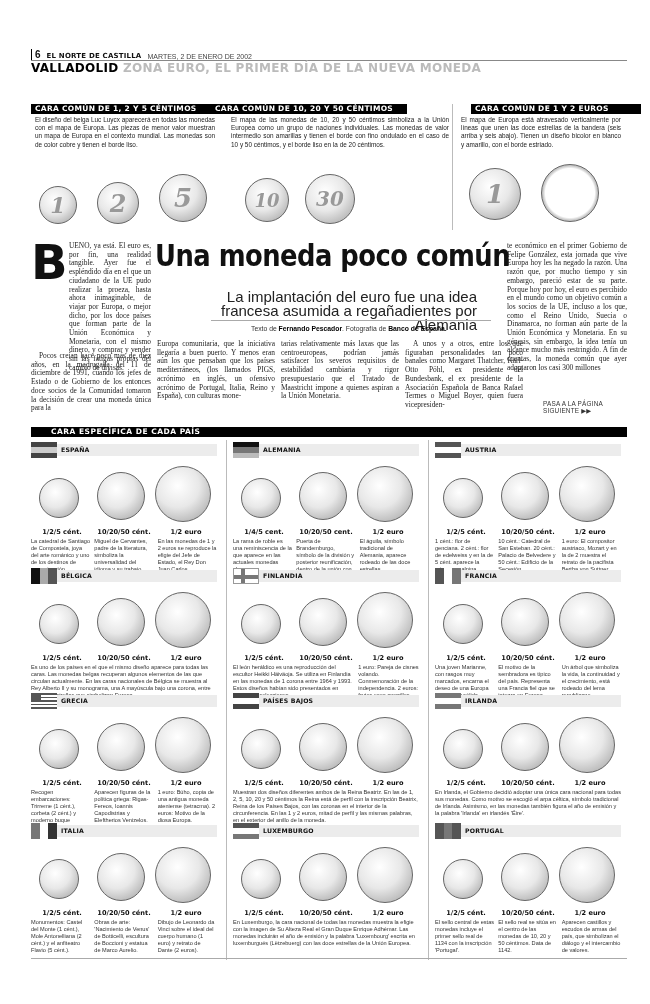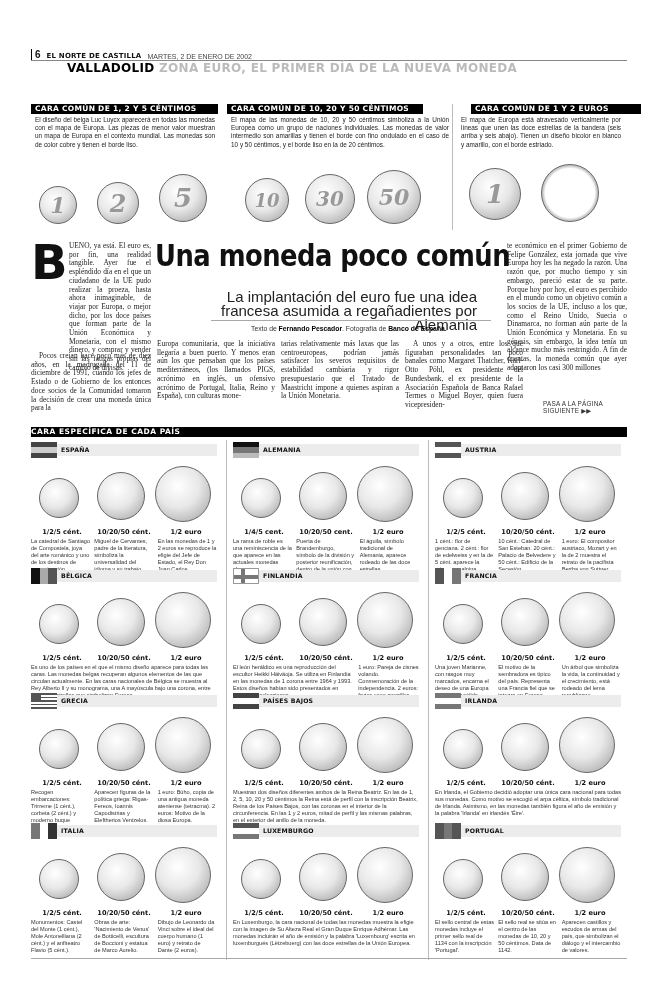--- a/index.html
+++ b/index.html
@@ -2,42 +2,42 @@
 <html><head>
 <meta charset="utf-8">
 <style>
   html, body { margin:0; padding:0; background:#fff; }
   body { width:650px; height:1004px; position:relative; overflow:hidden; font-family:"Liberation Sans", sans-serif; color:#111; }
   .page { position:absolute; left:31px; top:0; width:596px; }
   .masthead { position:absolute; top:46px; left:0; width:596px; height:14px; border-bottom:1px solid #888; display:flex; align-items:flex-end; gap:6px; font-size:8px; }
   .masthead .num { font-weight:bold; font-size:10px; border-left:1px solid #000; padding-left:3px; }
   .masthead .paper { font-weight:bold; font-family:"DejaVu Sans", sans-serif; font-size:7px; letter-spacing:0.2px; }
   .masthead .date { color:#444; font-size:7px; }
-  .section { position:absolute; top:61px; left:0; font-family:"DejaVu Sans", sans-serif; font-weight:bold; font-size:12px; letter-spacing:0.3px;margin-left:36px; }
+  .section { position:absolute; top:61px; left:0; font-family:"DejaVu Sans", sans-serif; font-weight:bold; font-size:12px; letter-spacing:0.3px; }
   .section .city { color:#000; }
   .section .topic { color:#bbb; }
 
   .band { position:absolute; top:104px; height:10px; background:#000; color:#fff; font-family:"DejaVu Sans", sans-serif; font-weight:bold; font-size:7.5px; line-height:10px; padding-left:4px; box-sizing:border-box; letter-spacing:0.3px; }
   .blurb { position:absolute; top:116px; font-size:6.4px; line-height:8.2px; color:#222; text-align:justify; }
   .vrule { position:absolute; width:1px; background:#bbb; }
 
   .coinrow { position:absolute; top:160px; left:0; width:596px; height:70px; }
   .coin { position:absolute; border-radius:50%; background:radial-gradient(circle at 40% 35%, #fff 0%, #e8e8e8 45%, #b8b8b8 80%, #777 100%); border:1px solid #666; box-sizing:border-box; display:flex; align-items:center; justify-content:center; color:#999; font-family:"DejaVu Serif", serif; font-style:italic; font-weight:bold; }
   .coin.ring { background:radial-gradient(circle, #fff 0%, #fff 62%, #ccc 68%, #999 85%, #666 100%); }
 
   .dropcap { position:absolute; left:0; top:242px; font-family:"DejaVu Sans", sans-serif; font-weight:bold; font-size:48px; line-height:40px; }
   .bodycol { position:absolute; font-family:"Liberation Serif", serif; font-size:7.4px; line-height:8.7px; color:#222; text-align:justify; }
   .headline { position:absolute; left:124px; top:238px; font-family:"DejaVu Sans", sans-serif; font-weight:bold; font-size:30px; letter-spacing:-0.6px; transform:scaleX(0.86); transform-origin:left top; white-space:nowrap; }
   .subhead { position:absolute; left:146px; top:290px; width:300px; text-align:right; font-size:15px; line-height:14px; color:#222; }
   .credit { position:absolute; left:220px; top:325px; font-size:6.8px; color:#333; }
   .credit b { color:#000; }
   .creditrule { position:absolute; left:180px; top:320px; width:280px; height:1px; background:#aaa; }
   .pasa { position:absolute; left:512px; top:400px; font-size:6.4px; color:#333; letter-spacing:0.2px; }
 
-  .bigband { position:absolute; left:0; top:427px; width:596px; height:10px; background:#000; color:#fff; font-family:"DejaVu Sans", sans-serif; font-weight:bold; font-size:7.5px; line-height:10px; padding-left:0; box-sizing:border-box; letter-spacing:0.5px; }
+  .bigband { position:absolute; left:0; top:427px; width:596px; height:10px; background:#000; color:#fff; font-family:"DejaVu Sans", sans-serif; font-weight:bold; font-size:7.5px; line-height:10px; padding-left:20px; box-sizing:border-box; letter-spacing:0.5px; }
 
   .country { position:absolute; width:186px; }
   .chead { position:absolute; left:0; top:0; width:186px; height:14px; }
   .chead .bar { position:absolute; left:22px; top:2px; width:164px; height:12px; background:#ececec; }
   .chead .name { position:absolute; left:30px; top:3px; font-family:"DejaVu Sans", sans-serif; font-weight:bold; font-size:6.2px; line-height:9px; letter-spacing:0.2px; }
   .flag { position:absolute; left:0; top:0; width:26px; height:16px; overflow:hidden; display:flex; }
   .flag.h { flex-direction:column; }
   .flag div { flex:1; }
   .ccoins { position:absolute; left:0; top:22px; width:186px; height:66px; }
   .clabels { position:absolute; left:0; top:86px; width:186px; display:flex; }
@@ -57,33 +57,32 @@
     <span class="paper">EL NORTE DE CASTILLA</span>
     <span class="date">MARTES, 2 DE ENERO DE 2002</span>
   </div>
   <div class="section">
     <span class="city">VALLADOLID</span>
     <span class="topic">ZONA EURO, EL PRIMER DÍA DE LA NUEVA MONEDA</span>
   </div>
 
   <div class="band" style="left:0;width:187px">CARA COMÚN DE 1, 2 Y 5 CÉNTIMOS</div>
   <div class="blurb" style="left:4px;width:180px">El diseño del belga Luc Luycx aparecerá en todas las monedas con el mapa de Europa. Las piezas de menor valor muestran un mapa de Europa en el contexto mundial. Las monedas son de color cobre y tienen el borde liso.</div>
-  <div class="band" style="left:196px;width:196px">CARA COMÚN DE 10, 20 Y 50 CÉNTIMOS</div>
+  <div class="band" style="left:180px;width:196px">CARA COMÚN DE 10, 20 Y 50 CÉNTIMOS</div>
   <div class="blurb" style="left:200px;width:218px">El mapa de las monedas de 10, 20 y 50 céntimos simboliza a la Unión Europea como un grupo de naciones individuales. Las monedas de valor intermedio son amarillas y tienen el borde con fino ondulado en el caso de 10 y 50 céntimos, y el borde liso en la de 20 céntimos.</div>
   <div class="band" style="left:440px;width:170px">CARA COMÚN DE 1 Y 2 EUROS</div>
   <div class="blurb" style="left:430px;width:160px">El mapa de Europa está atravesado verticalmente por líneas que unen las doce estrellas de la bandera (seis arriba y seis abajo). Tienen un diseño bicolor en blanco y amarillo, con el borde estriado.</div>
   <div class="vrule" style="left:421px;top:104px;height:126px"></div>
 
   <div class="coinrow">
     <div class="coin" style="left:8px;top:26px;width:38px;height:38px;font-size:22px">1</div>
     <div class="coin" style="left:66px;top:22px;width:42px;height:42px;font-size:24px">2</div>
     <div class="coin" style="left:128px;top:14px;width:48px;height:48px;font-size:26px">5</div>
     <div class="coin" style="left:214px;top:18px;width:44px;height:44px;font-size:18px">10</div>
     <div class="coin" style="left:274px;top:14px;width:50px;height:50px;font-size:20px">30</div>
-    <div class="coin" style="left:336px;top:10px;width:54px;height:54px;font-size:22px">50</div>
     <div class="coin" style="left:438px;top:8px;width:52px;height:52px;font-size:26px">1</div>
     <div class="coin ring" style="left:510px;top:4px;width:58px;height:58px"></div>
   </div>
 
   <div class="dropcap">B</div>
   <div class="bodycol" style="left:38px;top:242px;width:82px">
     <span>UENO, ya está. El euro es, por fin, una realidad tangible. Ayer fue el espléndido día en el que un ciudadano de la UE pudo realizar la proeza, hasta ahora inimaginable, de viajar por Europa, o mejor dicho, por los doce países que forman parte de la Unión Económica y Monetaria, con el mismo dinero, y comprar y vender sin las fatigas propias del cambio de divisas.</span>
   </div>
   <div class="bodycol" style="left:0;top:352px;width:120px;text-indent:8px">Pocos creían hace poco más de diez años, en la madrugada del 11 de diciembre de 1991, cuando los jefes de Estado o de Gobierno de los entonces doce socios de la Comunidad tomaron la decisión de crear una moneda única para la</div>
 

